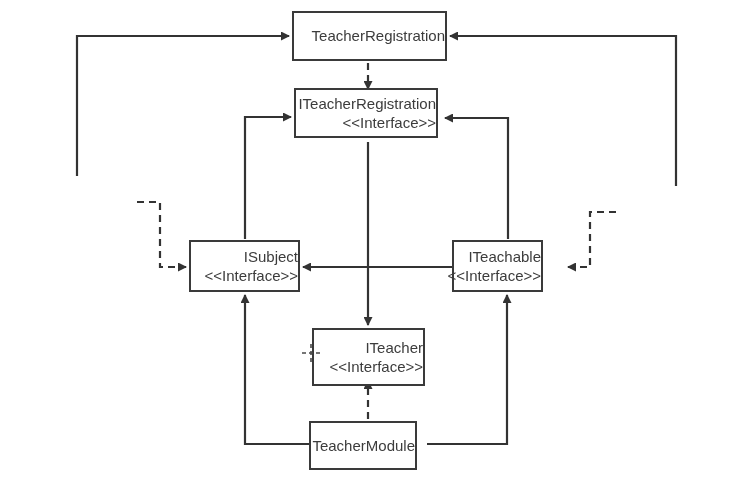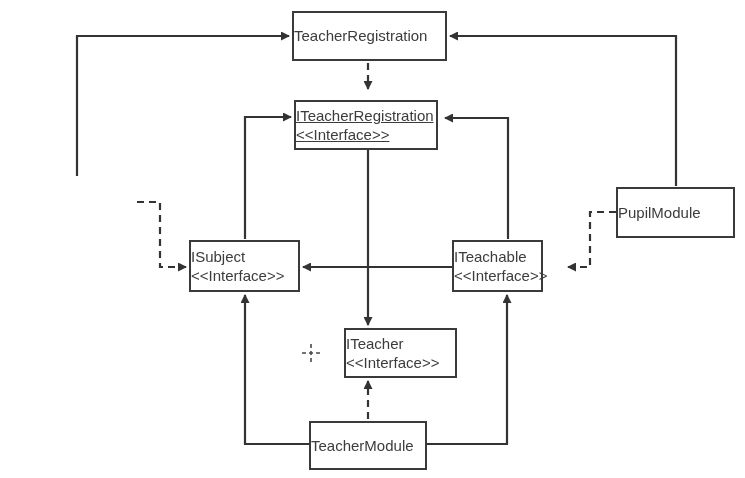--- a/index.html
+++ b/index.html
@@ -21,36 +21,36 @@
   }
   svg.edges { z-index: 1; }
   svg.overlay { z-index: 3; }
   .node {
     position: absolute;
     box-sizing: border-box;
     background: #ffffff;
     border: 2px solid #3a3a3a;
     display: flex;
     flex-direction: column;
-    align-items: flex-start;
+    align-items: flex-end;
     justify-content: center;
     text-align: center;
     font-size: 15px;
     line-height: 1.27;
     color: #3c3c3c;
     z-index: 2;
   }
   .n-teacher-registration { left: 292px; top: 11px;  width: 155px; height: 50px; }
-  .n-iteacher-registration{ left: 294px; top: 100px;  width: 144px; height: 50px; text-decoration: underline; }
+  .n-iteacher-registration{ left: 294px; top: 88px;  width: 144px; height: 50px; }
   .n-subject-module       { left: 17px;  top: 177px; width: 120px; height: 52px; }
   .n-pupil-module         { left: 616px; top: 187px; width: 119px; height: 51px; }
   .n-isubject             { left: 189px; top: 240px; width: 111px; height: 52px; }
   .n-iteachable           { left: 452px; top: 240px; width: 91px; height: 52px; }
-  .n-iteacher             { left: 312px; top: 328px; width: 113px; height: 50px; margin-left: 32px; }
-  .n-teacher-module       { left: 309px; top: 421px; width: 118px; height: 49px; }
+  .n-iteacher             { left: 312px; top: 328px; width: 113px; height: 58px; }
+  .n-teacher-module       { left: 309px; top: 421px; width: 108px; height: 49px; }
 </style>
 </head>
 <body>
 
 <div class="canvas">
 
   <svg class="edges" viewBox="0 0 745 478" xmlns="http://www.w3.org/2000/svg">
     <defs>
       <marker id="arrow" markerWidth="10" markerHeight="9" refX="8" refY="4.5" orient="auto" markerUnits="userSpaceOnUse">
         <path d="M0,0 L9,4.5 L0,9 Z" fill="#333333"></path>
@@ -87,23 +87,20 @@
   <div class="node n-teacher-registration">
     <span>TeacherRegistration</span>
   </div>
 
   <div class="node n-iteacher-registration">
     <span>ITeacherRegistration</span>
     <span>&lt;&lt;Interface&gt;&gt;</span>
   </div>
 
 
-  <div class="node n-pupil-module">
-    <span>PupilModule</span>
-  </div>
 
   <div class="node n-isubject">
     <span>ISubject</span>
     <span>&lt;&lt;Interface&gt;&gt;</span>
   </div>
 
   <div class="node n-iteachable">
     <span>ITeachable</span>
     <span>&lt;&lt;Interface&gt;&gt;</span>
   </div>

